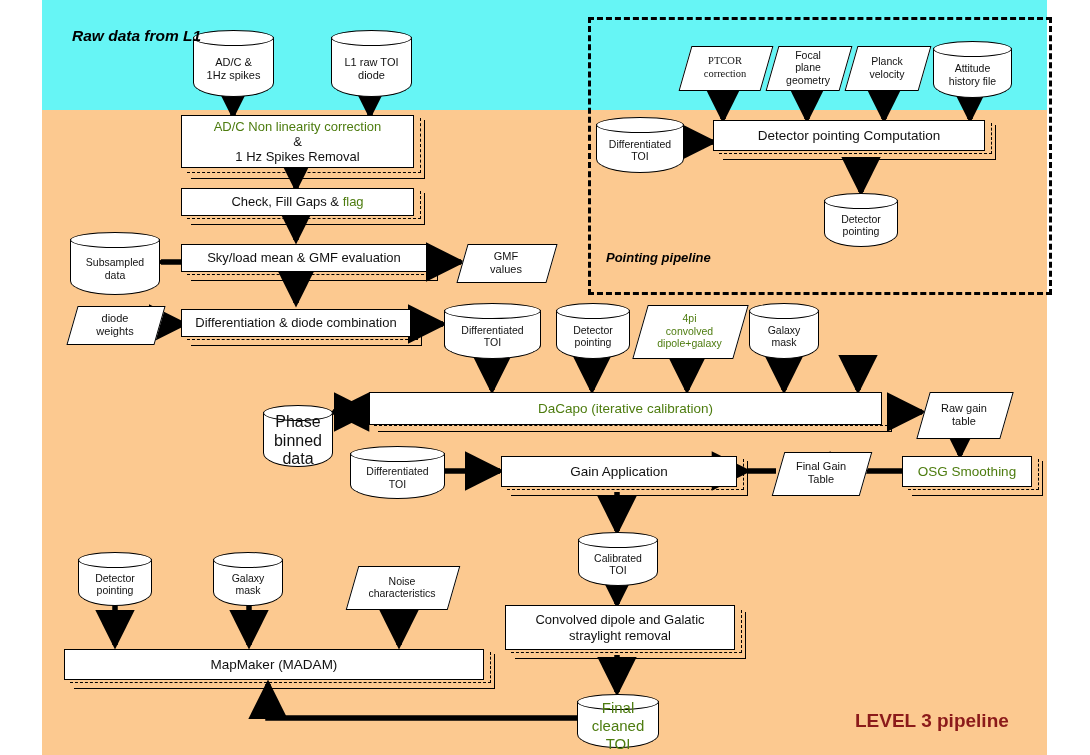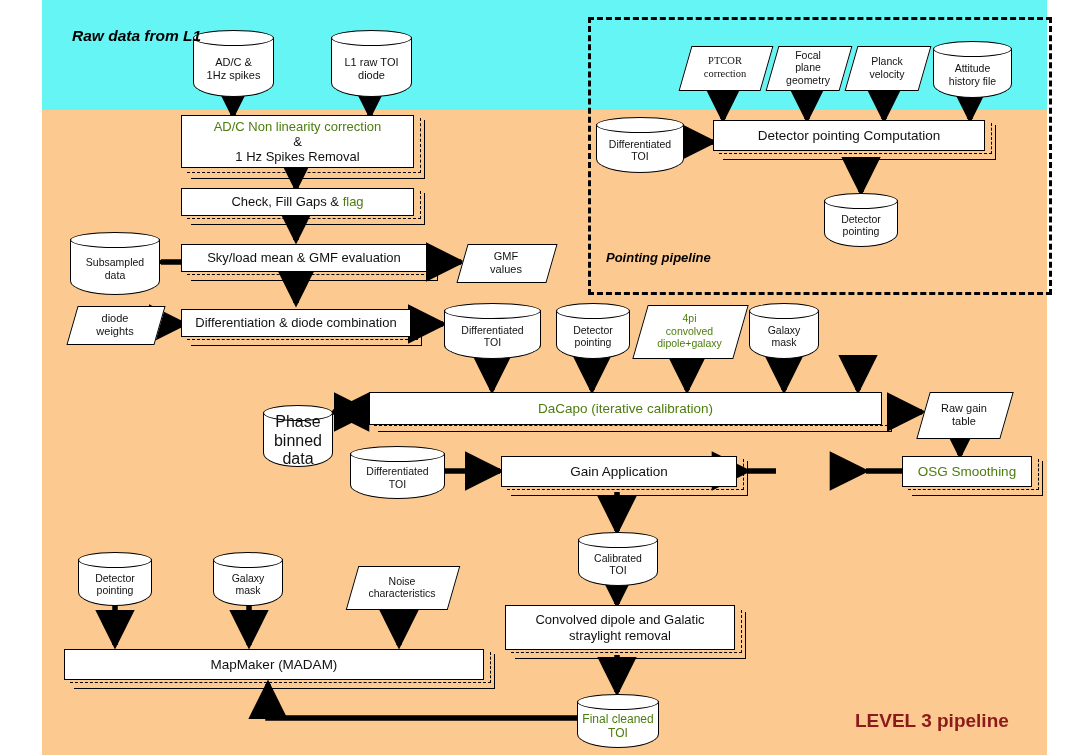--- a/index.html
+++ b/index.html
@@ -283,20 +283,25 @@
     <div class="ptext" style="white-space:pre-line;">Raw gain
 table</div>
   </div>
 
   <div class="stack1" style="left:912px;top:461px;width:130px;height:34px;"></div>
   <div class="stack2" style="left:908px;top:459px;width:130px;height:30px;"></div>
   <div class="node proc" style="left:902px;top:456px;width:130px;height:31px;font-size:13.5px;">
     <div class="lbl red">OSG Smoothing</div>
   </div>
 
+  <div class="node para" style="left:778px;top:452px;width:86px;height:42px;font-size:11px;">
+    <div class="pbody"></div>
+    <div class="ptext" style="white-space:pre-line;">Final Gain
+Table</div>
+  </div>
 
   <div class="node cyl" style="left:350px;top:446px;width:95px;height:53px;font-size:10.5px;">
     <div class="body"></div>
       <div class="top"></div>
     <div class="ctext" style="white-space:pre-line;">Differentiated
 TOI</div>
   </div>
 
   <div class="stack1" style="left:511px;top:461px;width:236px;height:34px;"></div>
   <div class="stack2" style="left:507px;top:459px;width:236px;height:30px;"></div>
@@ -311,21 +316,21 @@
 TOI</div>
   </div>
 
   <div class="stack1" style="left:515px;top:612px;width:230px;height:46px;"></div>
   <div class="stack2" style="left:511px;top:610px;width:230px;height:42px;"></div>
   <div class="node proc" style="left:505px;top:605px;width:230px;height:45px;font-size:13px;">
     <div class="lbl" style="white-space:pre-line;">Convolved dipole and Galatic
 straylight removal</div>
   </div>
 
-  <div class="node cyl" style="left:577px;top:694px;width:82px;height:54px;font-size:12px;padding-left:20px;">
+  <div class="node cyl" style="left:577px;top:694px;width:82px;height:54px;font-size:15px;padding-left:20px;">
     <div class="body"></div>
       <div class="top"></div>
     <div class="ctext red" style="white-space:pre-line;">Final cleaned
 TOI</div>
   </div>
 
   <div class="node cyl" style="left:78px;top:552px;width:74px;height:54px;font-size:10.5px;">
     <div class="body"></div>
       <div class="top"></div>
     <div class="ctext" style="white-space:pre-line;">Detector

